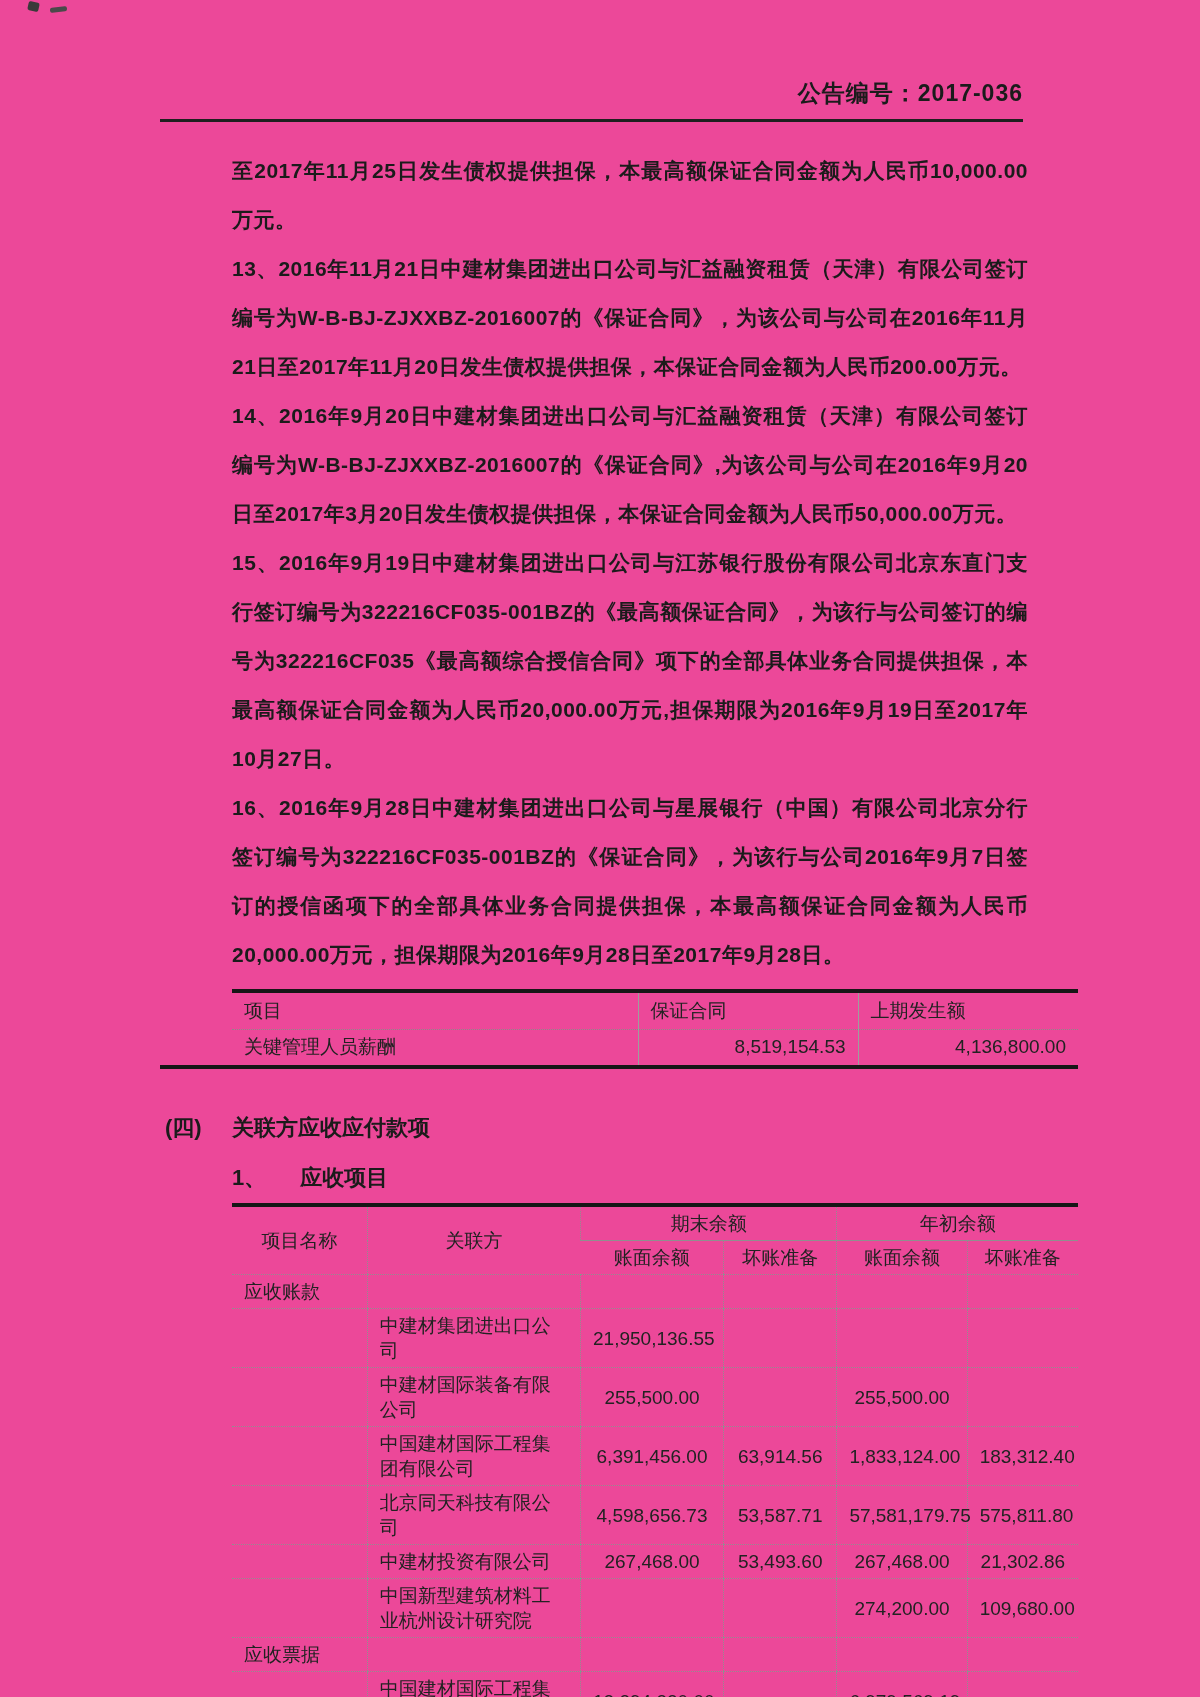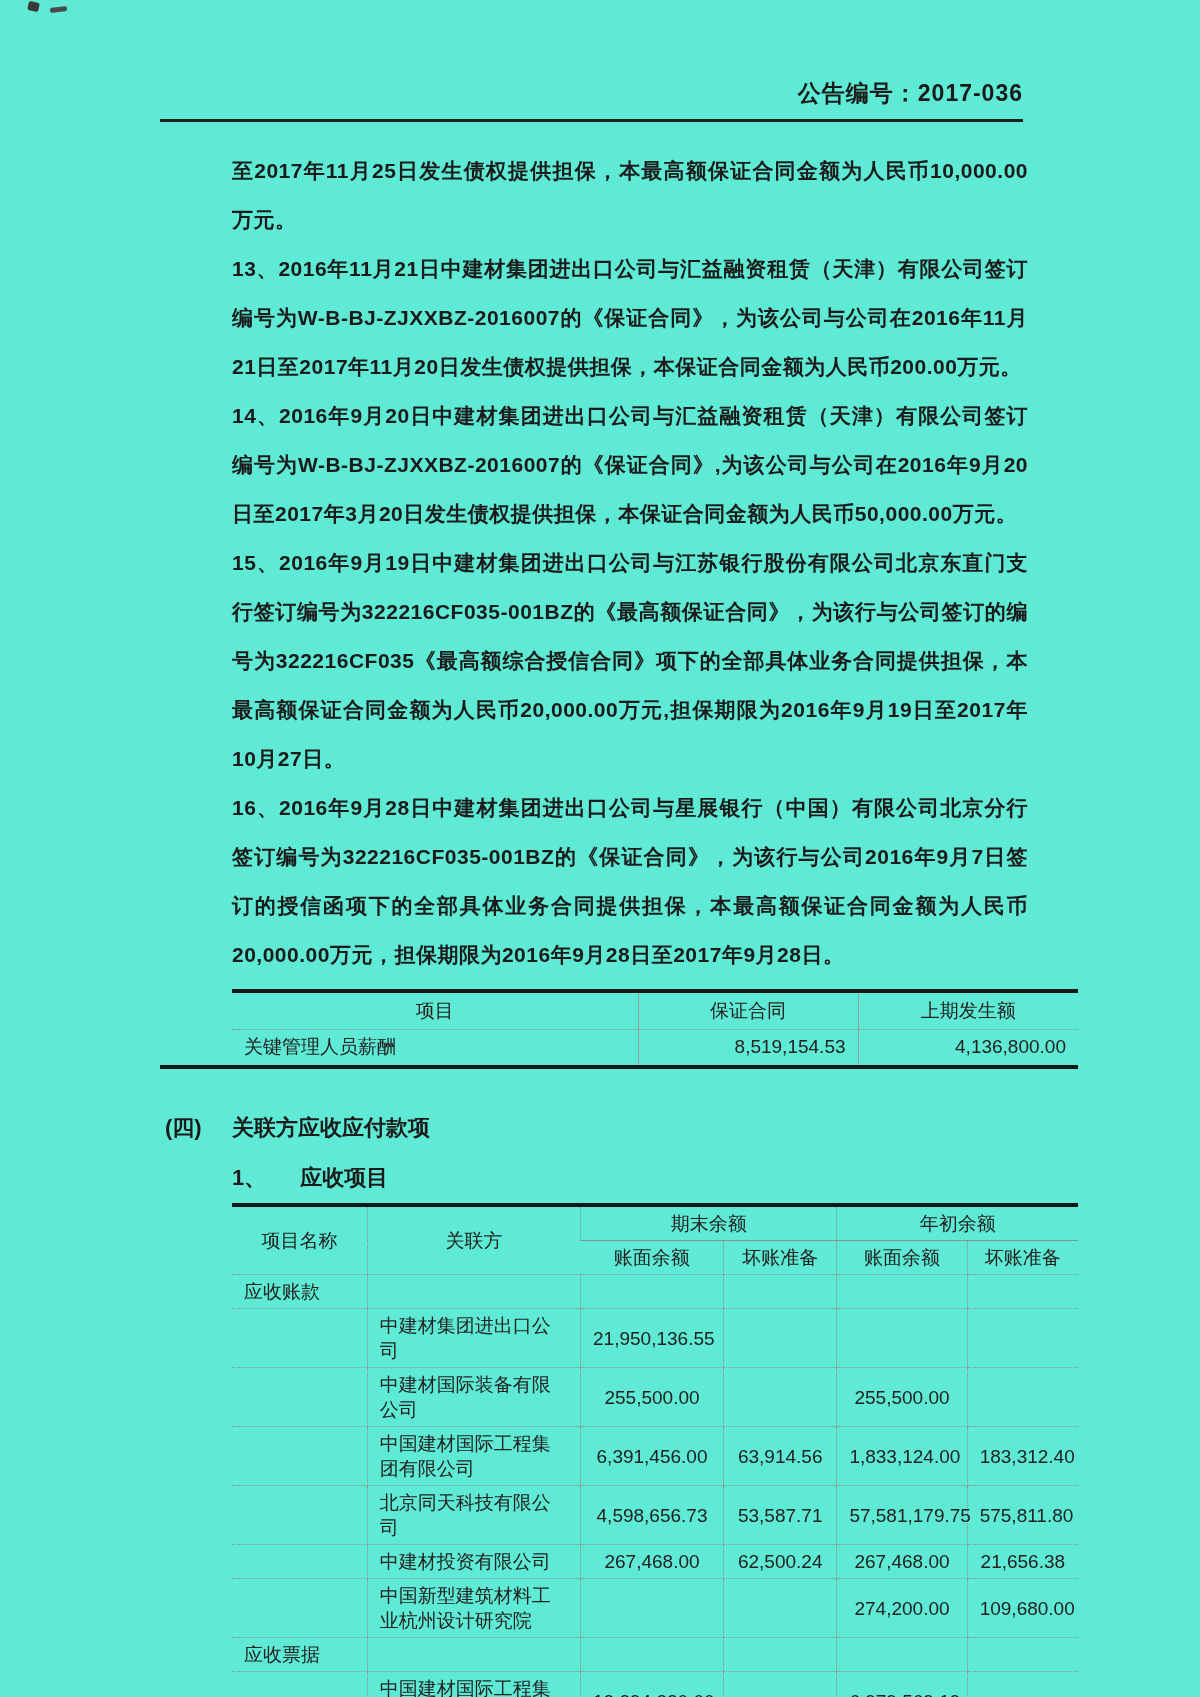--- a/index.html
+++ b/index.html
@@ -1,37 +1,37 @@
 <!DOCTYPE html>
 <html><head>
 <meta charset="utf-8">
 <style>
   html,body{margin:0;padding:0;}
   body{background:#e8e8e8;font-family:"Liberation Sans","DejaVu Sans",sans-serif;}
-  .page{position:relative;width:1200px;height:1697px;background:#5eead4;margin:0 auto;overflow:hidden;box-sizing:border-box;padding-top:78px;color:#1b1b1b;}
+  .page{position:relative;width:1200px;height:1697px;background:#ec4899;margin:0 auto;overflow:hidden;box-sizing:border-box;padding-top:78px;color:#1b1b1b;}
   .speck1{position:absolute;left:28px;top:2px;width:11px;height:9px;background:#3a3a3a;border-radius:2px;transform:rotate(12deg);}
   .speck2{position:absolute;left:50px;top:7px;width:17px;height:5px;background:#4a4a4a;border-radius:2px;transform:rotate(-6deg);}
   .doc-number{margin-left:160px;width:863px;text-align:right;font-size:23px;font-weight:700;letter-spacing:1px;}
   .header-rule{margin:10px 0 0 160px;width:863px;height:3px;background:#1f1f1f;}
   .body-text{margin:24px 0 0 232px;width:796px;font-size:21px;line-height:49px;text-align:justify;font-weight:600;letter-spacing:0.5px;}
   .body-text p{margin:0;}
   .h-sec4{margin:54px 0 0 232px;font-size:22px;font-weight:700;}
   .h-sec4 .num{display:inline-block;margin-right:28px;}
   .h-si{margin:44px 0 0 165px;font-size:22px;font-weight:700;}
   .h-si .num{display:inline-block;width:67px;}
   .h-sub1{margin:20px 0 0 232px;font-size:22px;font-weight:700;}
   .h-sub1 .num{display:inline-block;margin-right:34px;}
   .twrap{position:relative;margin:10px 0 0 232px;width:846px;}
   table{border-collapse:collapse;width:846px;table-layout:fixed;font-size:19px;color:#222;
         border-top:4px solid #161616;border-bottom:4px solid #161616;}
   th,td{font-weight:400;vertical-align:middle;padding:4px 12px;box-sizing:border-box;}
   
   .t1 th,.t1 td{border-left:1px solid #9d9d9d;height:38px;}
   .t1 th:first-child,.t1 td:first-child{border-left:none;}
-  .t1 thead th{border-bottom:1px dotted #8a8a8a;text-align:center;}
+  .t1 thead th{border-bottom:1px dotted #8a8a8a;text-align:left;}
   .t1 td.c-num{text-align:right;}
   .t1 td.c-item{text-align:left;}
   .t1wrap::after{content:"";position:absolute;left:-72px;bottom:0;width:72px;height:4px;background:#161616;}
   
   .t2 th,.t2 td{border-left:1px dotted #8f8f8f;border-bottom:1px dotted #8f8f8f;height:34px;line-height:25px;}
   .t2 th:first-child,.t2 td:first-child{border-left:none;}
   .t2 thead th{text-align:center;}
   .t2 thead th.group{border-bottom:1px solid #8f8f8f;}
   .t2 tbody tr:last-child td{border-bottom:none;}
   .t2 td.c-num{text-align:center;}
@@ -151,23 +151,23 @@
           <td class="c-party">北京同天科技有限公司</td>
           <td class="c-num">4,598,656.73</td>
           <td class="c-num">53,587.71</td>
           <td class="c-num">57,581,179.75</td>
           <td class="c-num">575,811.80</td>
         </tr>
         <tr>
           <td class="c-cat"></td>
           <td class="c-party">中建材投资有限公司</td>
           <td class="c-num">267,468.00</td>
-          <td class="c-num">62,500.24</td>
+          <td class="c-num">53,493.60</td>
           <td class="c-num">267,468.00</td>
-          <td class="c-num">21,656.38</td>
+          <td class="c-num">21,302.86</td>
         </tr>
         <tr>
           <td class="c-cat"></td>
           <td class="c-party">中国新型建筑材料工业杭州设计研究院</td>
           <td class="c-num"></td>
           <td class="c-num"></td>
           <td class="c-num">274,200.00</td>
           <td class="c-num">109,680.00</td>
         </tr>
         <tr>

